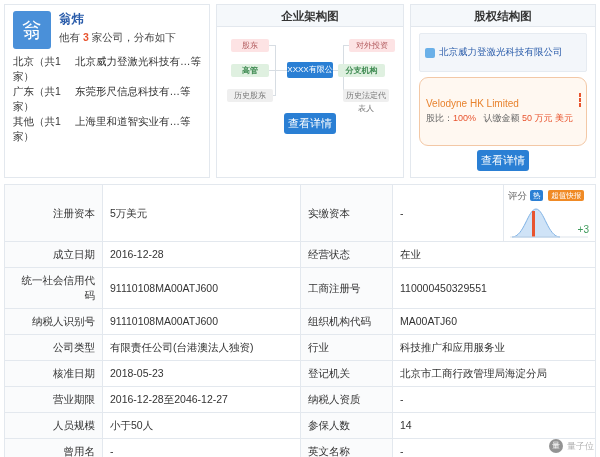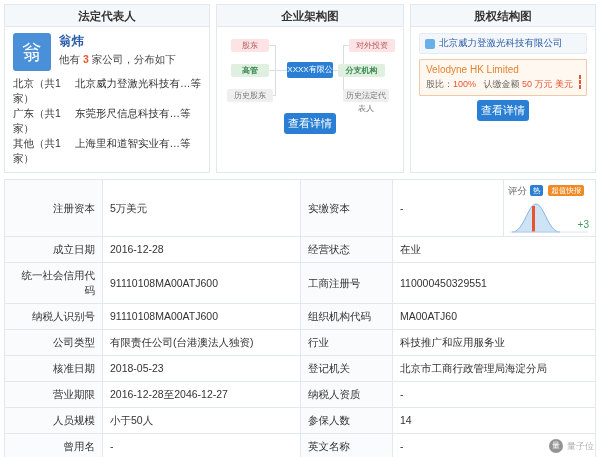--- a/index.html
+++ b/index.html
@@ -57,26 +57,26 @@
   .btn-detail {
     margin: 4px auto 0; width: 52px; background: #2a7fd4; color: #fff;
     font-size: 11px; text-align: center; border-radius: 3px;
     padding: 4px 0; line-height: 13px; cursor: pointer;
   }
   .btn-detail span { display: block; }
 
   
   .eq-top {
     background: #f3f6fa; border: 1px solid #e6ebf1; border-radius: 2px;
-    font-size: 9.5px; color: #2a5caa; padding: 3px 5px; display: flex; align-items: center; gap: 4px;
+    font-size: 9.5px; color: #2a5caa; padding: 12px 5px; display: flex; align-items: center; gap: 4px;
   }
   .eq-ico { width: 10px; height: 10px; background: #6ab0e8; border-radius: 2px; display: inline-block; }
   .eq-card {
     margin-top: 5px; border: 1px solid #f3c8a6; background: #fff8f1;
-    border-radius: 1px; padding: 4px 6px; position: relative;
+    border-radius: 9px; padding: 20px 6px; position: relative;
   }
   .eq-name { color: #e8832f; font-size: 10px; }
   .eq-line { font-size: 9px; color: #666; margin-top: 3px; }
   .eq-line b { color: #e8542f; font-weight: normal; }
   .eq-bars { position: absolute; right: 5px; top: 15px; }
   .eq-bars i { display: block; width: 2px; height: 4px; background: #e8542f; margin-bottom: 1px; }
 
   
   table.detail {
     width: 592px; border-collapse: collapse; margin-top: 6px;
@@ -120,21 +120,20 @@
   .wm-txt { font-size: 9px; color: #888; }
 </style>
 </head>
 <body>
 
 <div class="page">
 
   <div class="cards">
 
     <div class="card card1">
-      <div class="card-head">法定代表人</div>
       <div class="card-body">
         <div class="rep-top">
           <div class="avatar">翁</div>
           <div>
             <div class="rep-name">翁炜</div>
             <div class="rep-sub">
               <span>他有</span>
               <b>3</b>
               <span>家公司，分布如下</span>
             </div>

